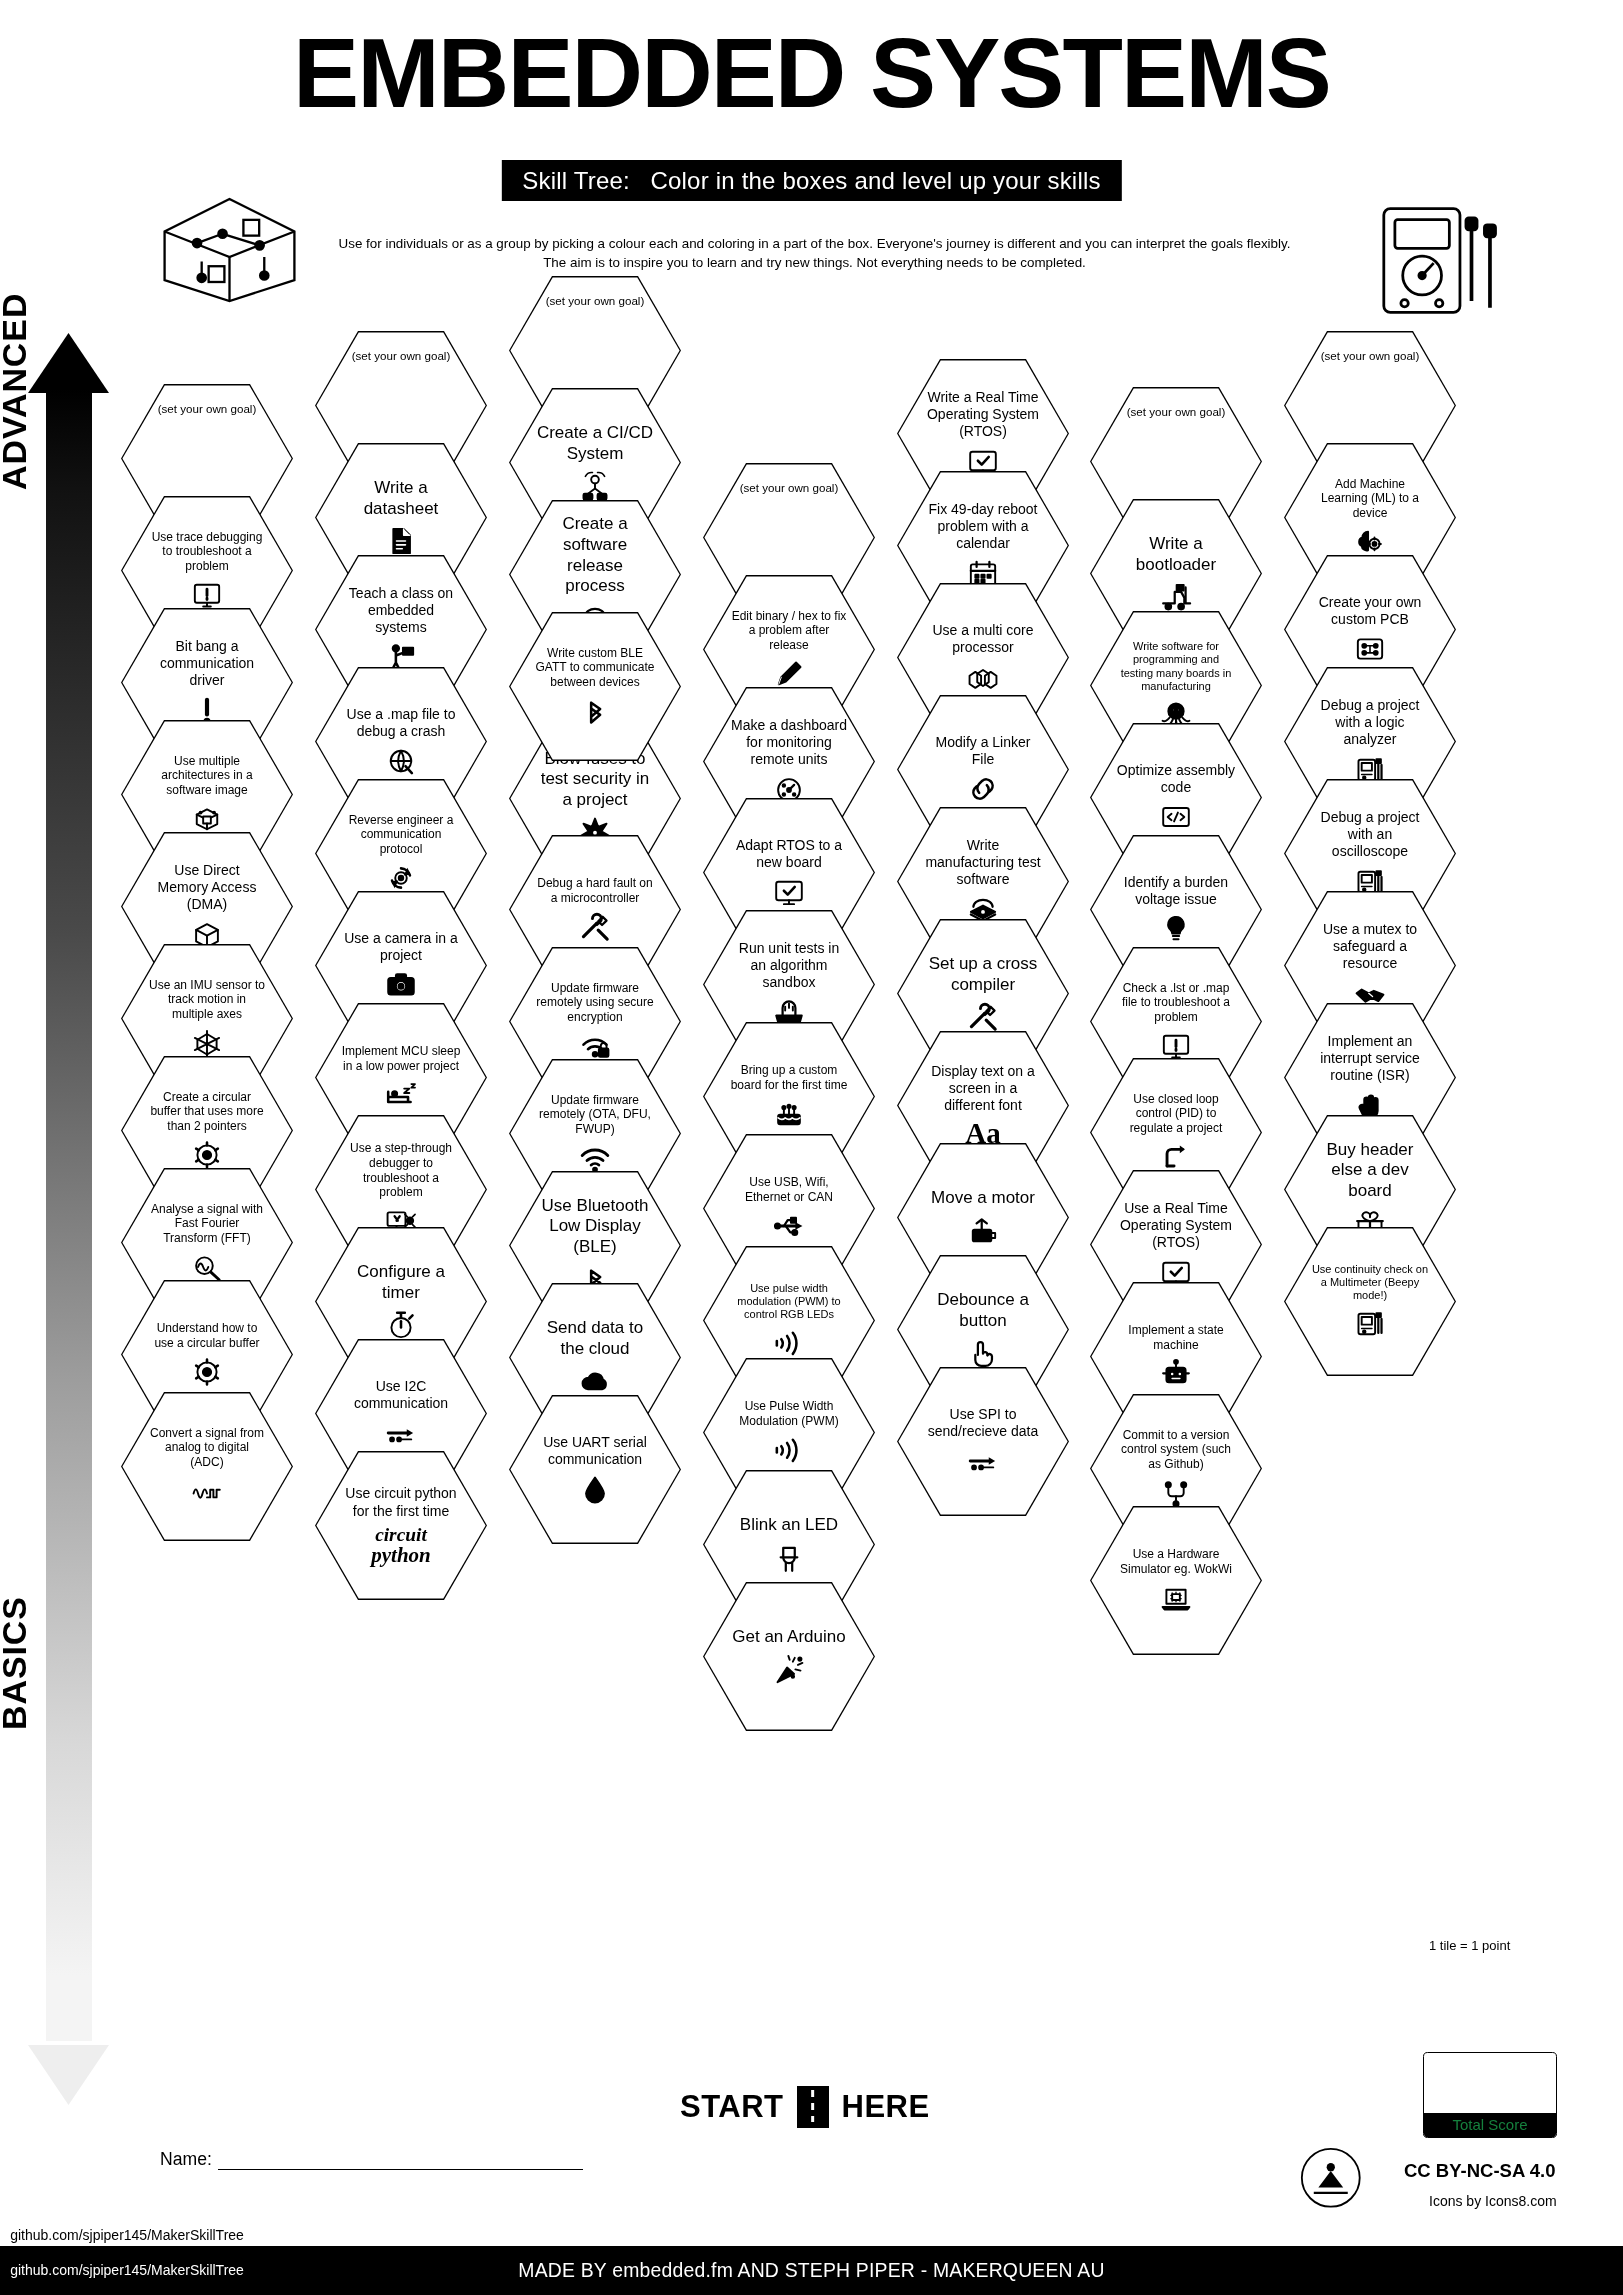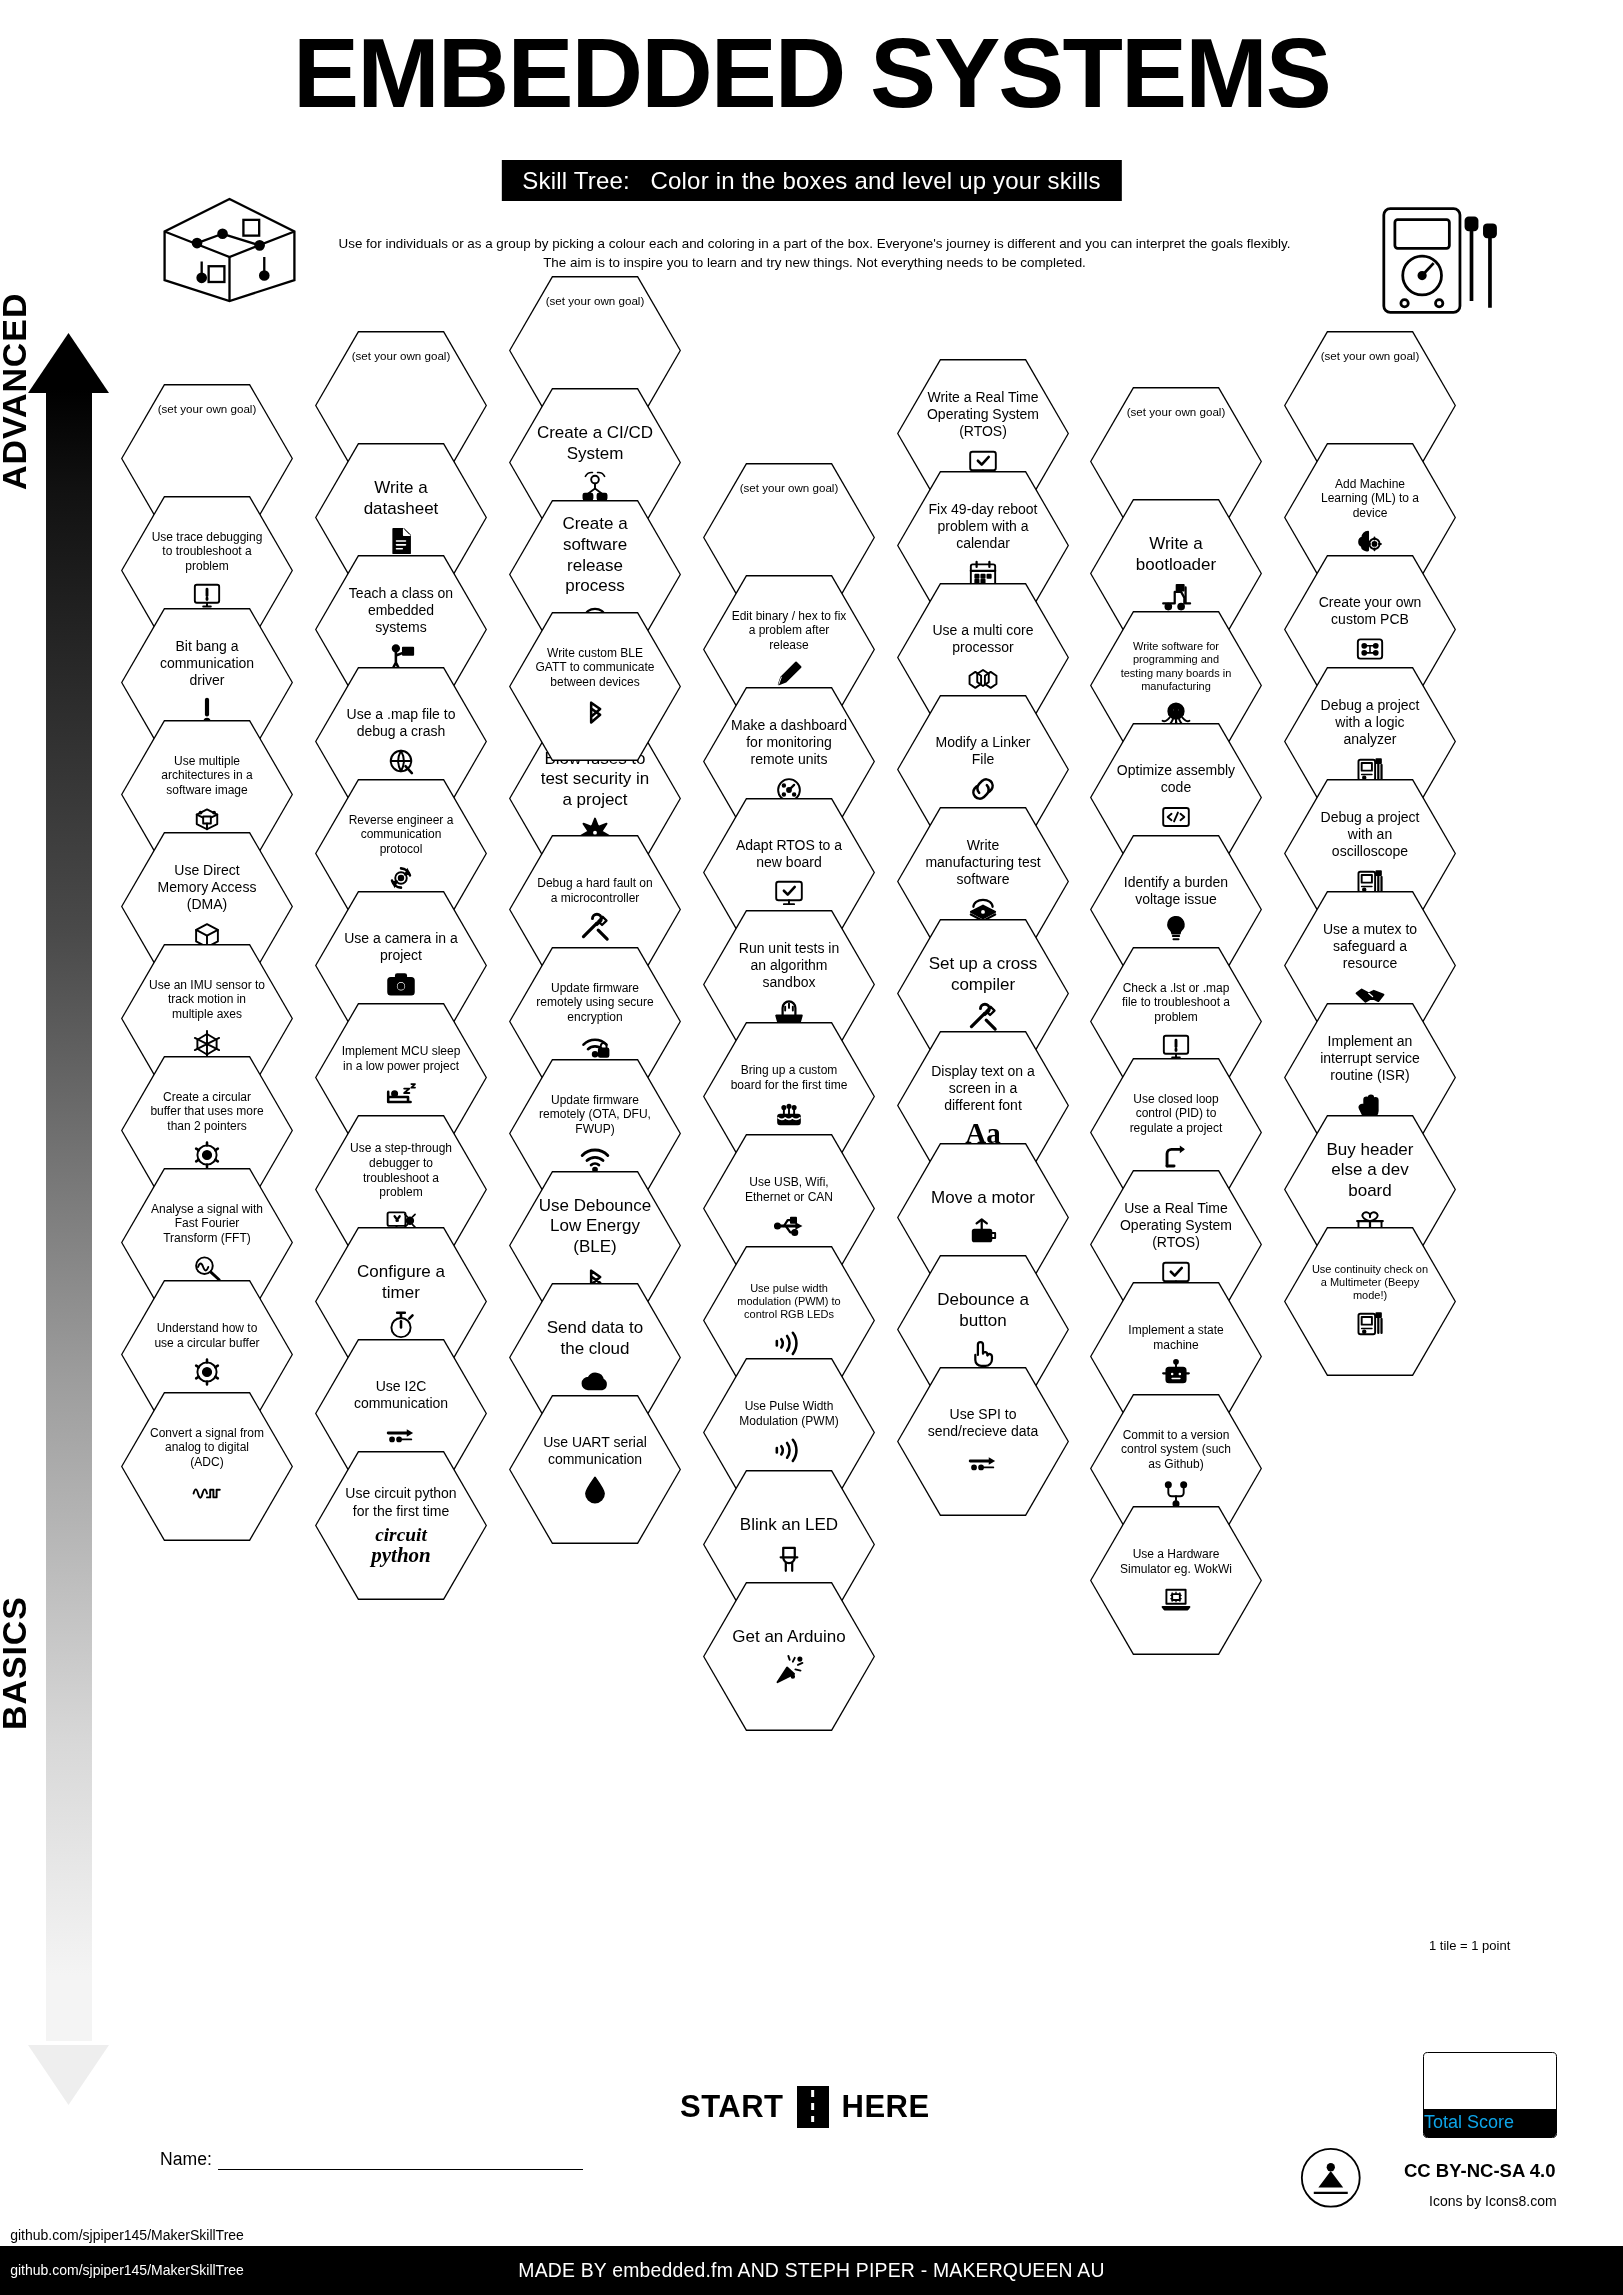--- a/index.html
+++ b/index.html
@@ -141,22 +141,22 @@
   
   #score-box {
     position:absolute; left:1423px; top:2052px; width:134px; height:86px;
     border:1.9px solid #000; border-radius:4.6px; overflow:hidden;
     display:flex; flex-direction:column; justify-content:flex-end;
   }
   #score-note {
     position:absolute; left:1429px; top:1938px; font-size:13px;
   }
   #score-label {
-    background:#000; color:#0ea5e9; text-align:left;
-    font-size:18px; padding:3.7px 0; font-weight:400;
+    background:#000; color:#15803d; text-align:center;
+    font-size:15px; padding:3.7px 0; font-weight:400;
   }
 
   
   #cc-text { position:absolute; left:1404px; top:2160px; font-size:18.5px; font-weight:700;}
   #icons-credit { position:absolute; left:1429px; top:2193px; font-size:14px; }
   #cc-badge { position:absolute; left:1300px; top:2147px; width:62px; height:62px; }
 
   
   #footer {
     position:absolute; left:0; bottom:0; width:100%; height:49px;
@@ -554,21 +554,21 @@
             <path d="M10 42 a56 56 0 0 1 80 0" stroke-width="9"></path>
             <path d="M25 58 a36 36 0 0 1 50 0" stroke-width="9"></path>
             <path d="M38 72 a18 18 0 0 1 24 0" stroke-width="9"></path>
             <circle cx="50" cy="86" r="6" fill="#000"></circle>
           </svg>
         </div>
       </div>
     </div>
     <div class="hex" style="left: 509px; top: 1171px;">
       <div class="hex-in">
-        <div class="hex-label big">Use Debounce Low Energy (BLE)</div>
+        <div class="hex-label big">Use Bluetooth Low Display (BLE)</div>
         <div class="hex-icon">
           <svg viewBox="0 0 100 100" width="32" height="32" fill="none" stroke="#000" stroke-width="6" stroke-linecap="round" stroke-linejoin="round">
             <path d="M38 24 L66 44 L38 68 M38 24 V86 L66 62 L38 42" stroke-width="8"></path>
           </svg>
         </div>
       </div>
     </div>
     <div class="hex" style="left: 509px; top: 1283px;">
       <div class="hex-in">
         <div class="hex-label big">Send data to the cloud</div>

